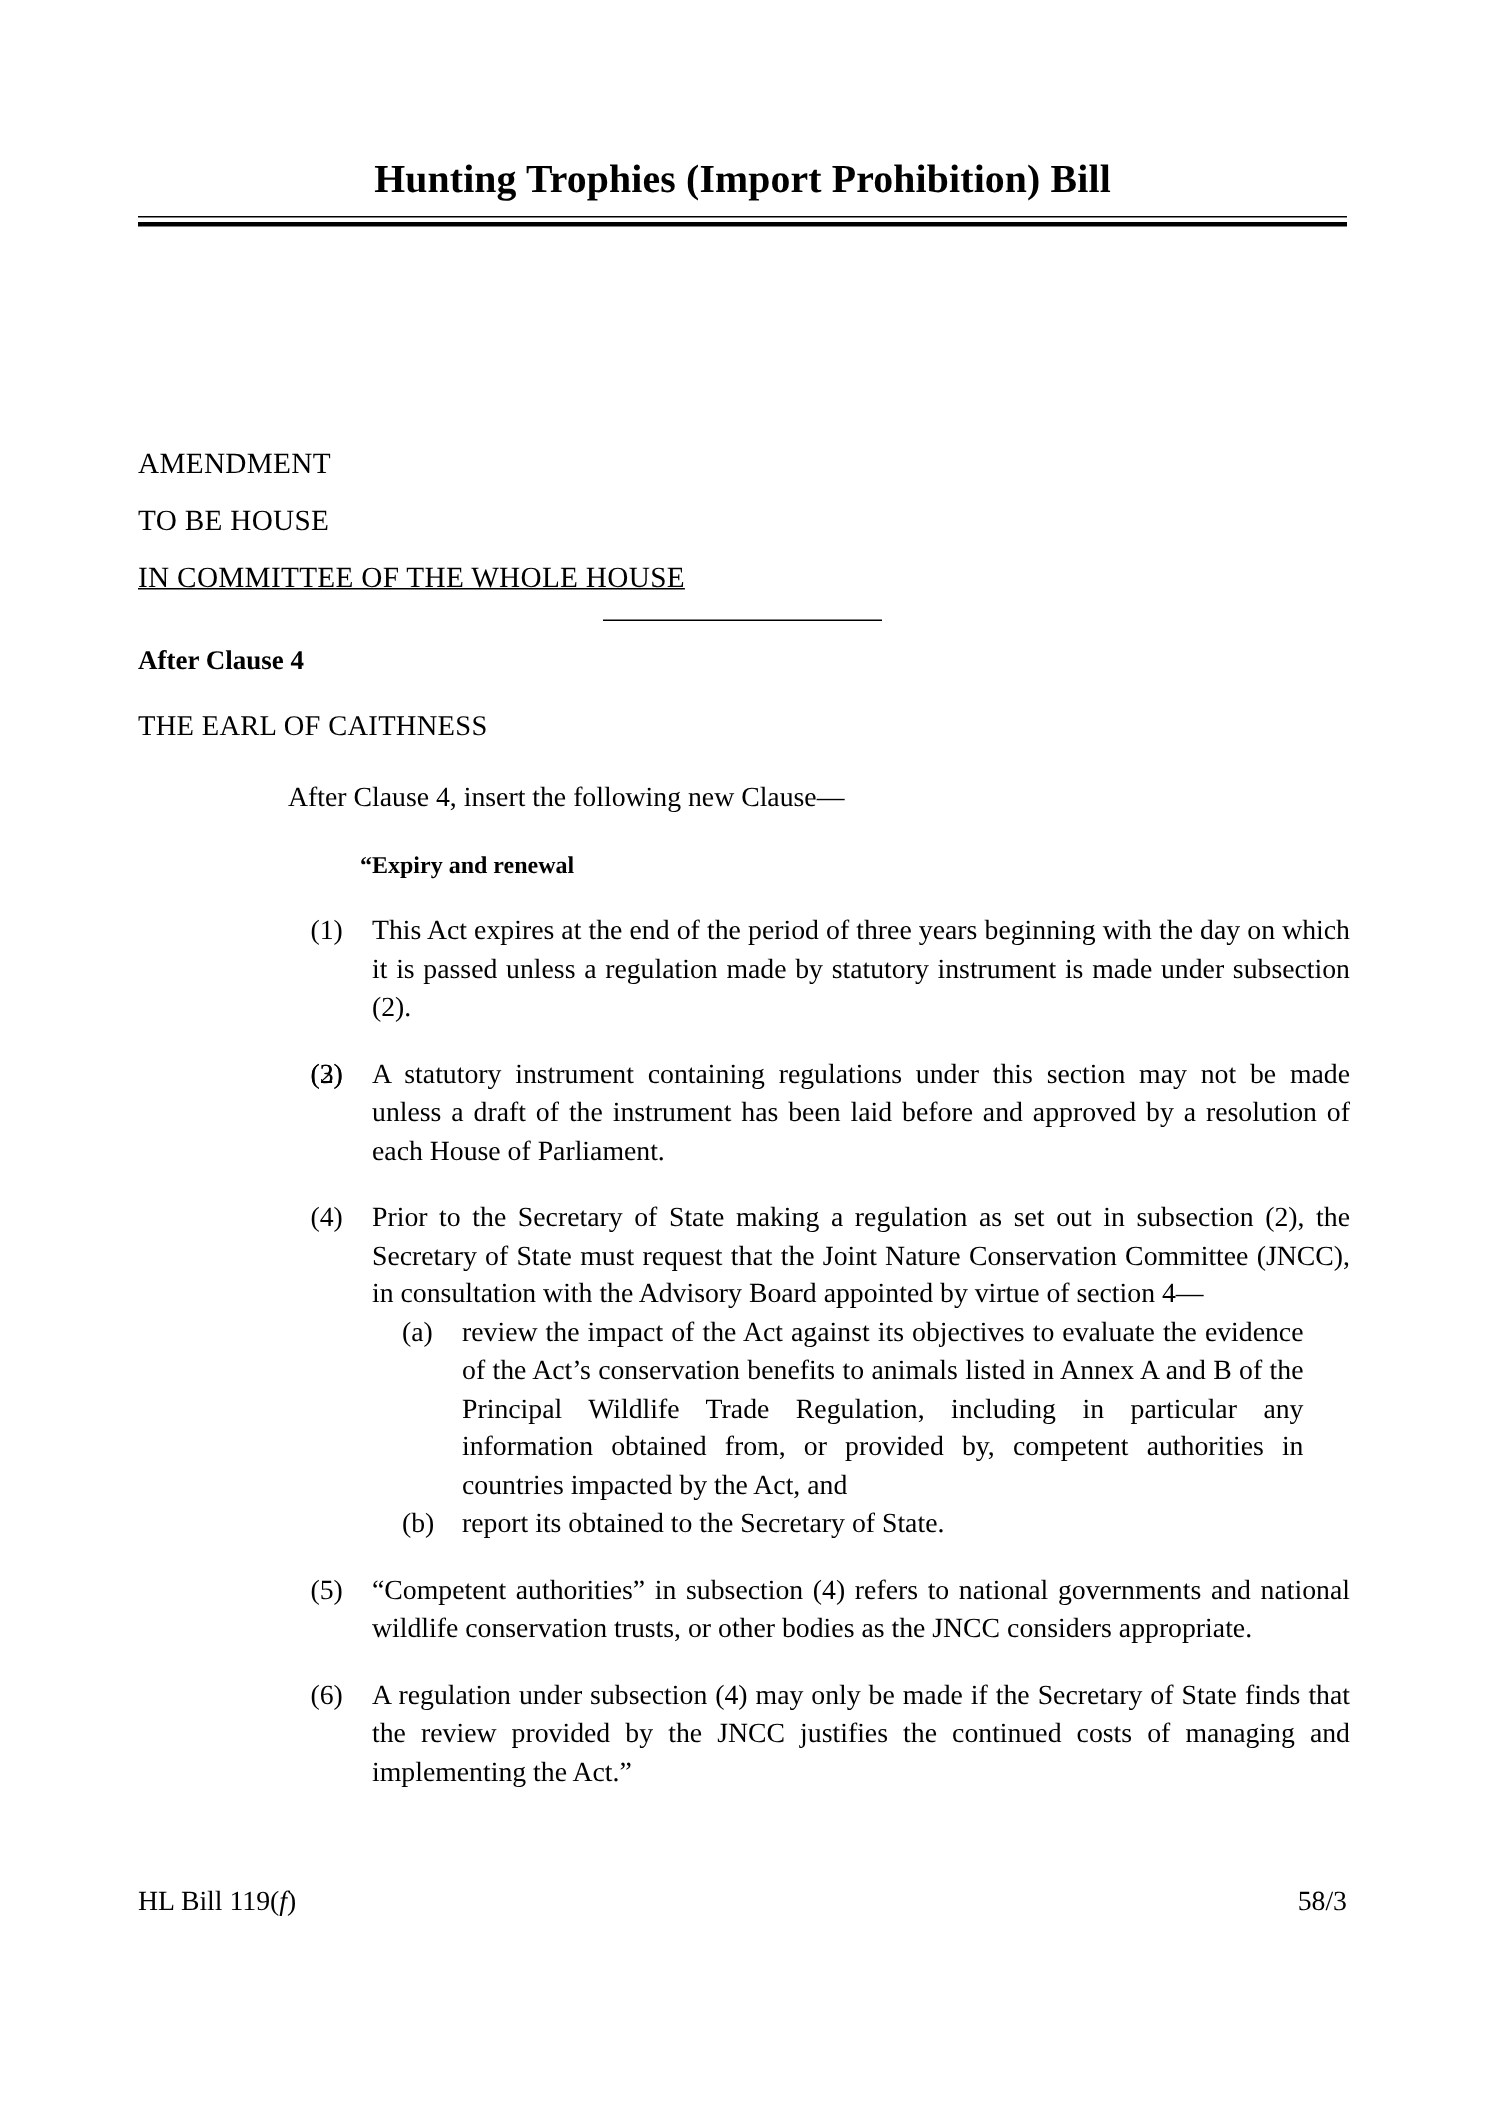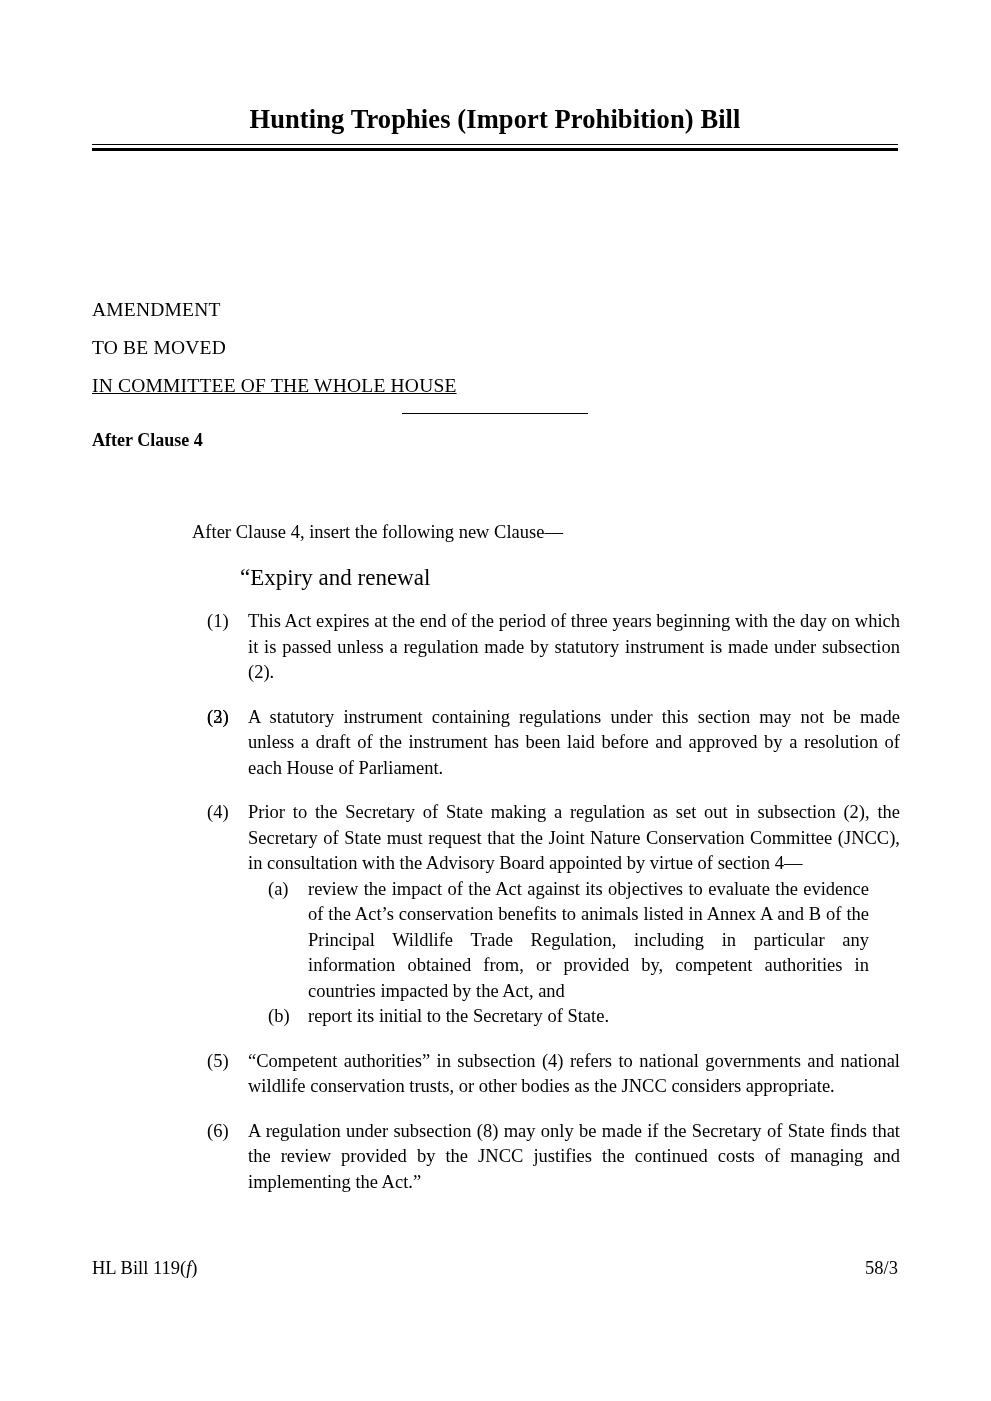--- a/index.html
+++ b/index.html
@@ -99,22 +99,22 @@
 
   .intro {
     margin: 0 0 0 192px;
     width: 708px;
     font-size: 18.5px;
     line-height: 25px;
   }
 
   .clause-heading {
     margin: 20px 0 0 240px;
-    font-size: 23px;
-    font-weight: normal;
+    font-size: 16px;
+    font-weight: bold;
     line-height: 25px;
   }
 
   
   .sub-list {
     list-style: none;
     margin: 0;
     padding: 0;
   }
   .sub-item {
@@ -194,24 +194,25 @@
 
 <div class="page">
 
   <div class="title-block">
     <h1 class="doc-title">Hunting Trophies (Import Prohibition) Bill</h1>
     <div class="rule-double"></div>
   </div>
 
   <div class="headers">
     <div class="hdr-line">AMENDMENT</div>
-    <div class="hdr-line">TO BE MOVED</div>
+    <div class="hdr-line">TO BE HOUSE</div>
     <div class="hdr-line">IN COMMITTEE OF THE WHOLE HOUSE</div>
     <div class="rule-short"></div>
     <div class="after-clause">After Clause 4</div>
+    <div class="mover">THE EARL OF CAITHNESS</div>
   </div>
 
   <div class="body-block">
 
     <div class="intro">After Clause 4, insert the following new Clause—</div>
 
     <div class="clause-heading">“Expiry and renewal</div>
 
     <ol class="sub-list">
 
@@ -232,33 +233,33 @@
       <li class="sub-item">
         <span class="marker">(4)</span>
         <p class="last-line-left">Prior to the Secretary of State making a regulation as set out in subsection (2), the Secretary of State must request that the Joint Nature Conservation Committee (JNCC), in consultation with the Advisory Board appointed by virtue of section 4—</p>
         <ol class="letter-list">
           <li class="letter-item">
             <span class="lmarker">(a)</span>
             <p>review the impact of the Act against its objectives to evaluate the evidence of the Act’s conservation benefits to animals listed in Annex A and B of the Principal Wildlife Trade Regulation, including in particular any information obtained from, or provided by, competent authorities in countries impacted by the Act, and</p>
           </li>
           <li class="letter-item">
             <span class="lmarker">(b)</span>
-            <p>report its initial to the Secretary of State.</p>
+            <p>report its obtained to the Secretary of State.</p>
           </li>
         </ol>
       </li>
 
       <li class="sub-item">
         <span class="marker">(5)</span>
         <p class="last-line-left">“Competent authorities” in subsection (4) refers to national governments and national wildlife conservation trusts, or other bodies as the JNCC considers appropriate.</p>
       </li>
 
       <li class="sub-item">
         <span class="marker">(6)</span>
-        <p class="last-line-left">A regulation under subsection (8) may only be made if the Secretary of State finds that the review provided by the JNCC justifies the continued costs of managing and implementing the Act.”</p>
+        <p class="last-line-left">A regulation under subsection (4) may only be made if the Secretary of State finds that the review provided by the JNCC justifies the continued costs of managing and implementing the Act.”</p>
       </li>
 
     </ol>
   </div>
 
   <div class="footer">
     <span class="left"><span>HL Bill 119(</span><span class="ital">f</span><span>)</span></span>
     <span class="right">58/3</span>
   </div>
 

